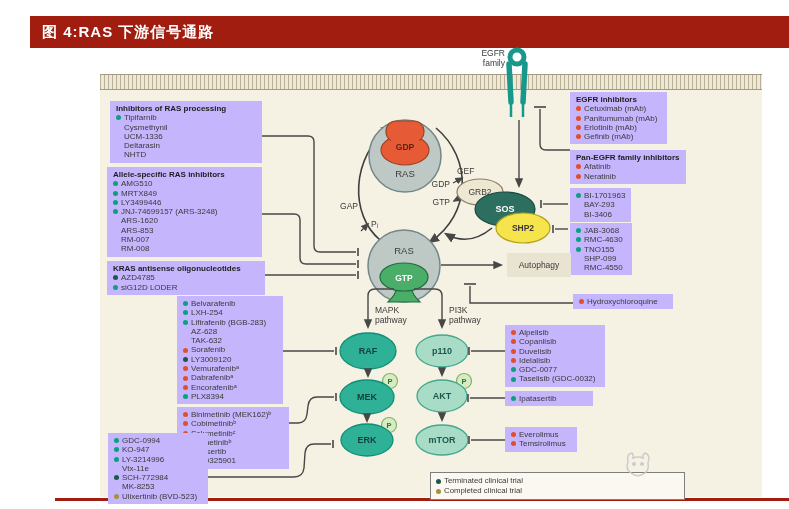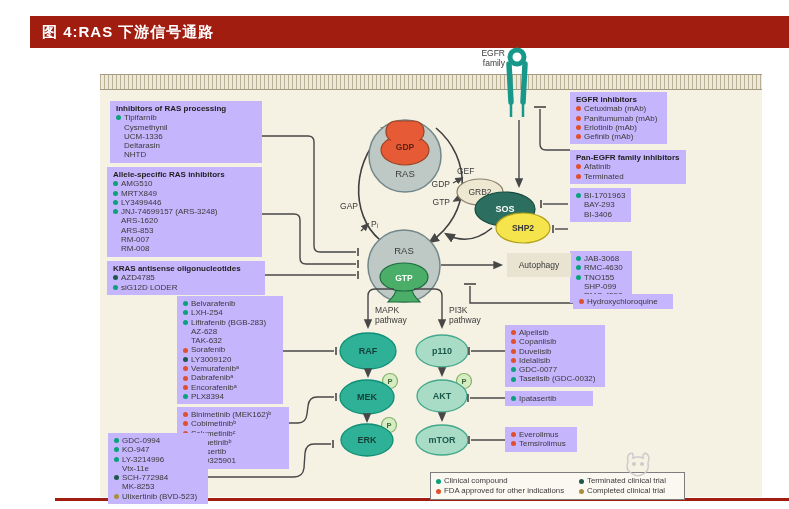--- a/index.html
+++ b/index.html
@@ -434,21 +434,21 @@
 
   <div class="drugbox" style="left:570px;top:150px;min-width:90px;">
     <div class="boxtitle">Pan-EGFR family inhibitors</div>
     <div>
         <div class="drug-row">
           <span class="dot" style="background: rgb(224, 80, 44);"></span>
           <span>Afatinib</span>
         </div>
         <div class="drug-row">
           <span class="dot" style="background: rgb(224, 80, 44);"></span>
-          <span>Terminated</span>
+          <span>Neratinib</span>
         </div>
       </div>
   </div>
 
   <div class="drugbox" style="left:570px;top:188px;min-width:48px;">
     <div>
         <div class="drug-row">
           <span class="dot" style="background: rgb(10, 161, 124);"></span>
           <span>BI-1701963</span>
         </div>
@@ -456,21 +456,21 @@
           <span class="dot" style="visibility: hidden;"></span>
           <span>BAY-293</span>
         </div>
         <div class="drug-row">
           <span class="dot" style="visibility: hidden;"></span>
           <span>BI-3406</span>
         </div>
       </div>
   </div>
 
-  <div class="drugbox" style="left:570px;top:223px;min-width:50px;margin-top:28px;">
+  <div class="drugbox" style="left:570px;top:223px;min-width:50px;">
     <div>
         <div class="drug-row">
           <span class="dot" style="background: rgb(10, 161, 124);"></span>
           <span>JAB-3068</span>
         </div>
         <div class="drug-row">
           <span class="dot" style="background: rgb(10, 161, 124);"></span>
           <span>RMC-4630</span>
         </div>
         <div class="drug-row">
@@ -546,30 +546,20 @@
           <span>Hydroxychloroquine</span>
         </div>
       </div>
   </div>
 
   <div class="plainbox" style="left:507px;top:253px;width:64px;height:24px;">
     <span>Autophagy</span>
   </div>
 
   <div class="legend">
-    <div class="legend-col">
-        <div class="drug-row">
-          <span class="dot" style="background: rgb(10, 161, 124);"></span>
-          <span>Clinical compound</span>
-        </div>
-        <div class="drug-row">
-          <span class="dot" style="background: rgb(224, 80, 44);"></span>
-          <span>FDA approved for other indications</span>
-        </div>
-      </div>
     <div class="legend-col">
         <div class="drug-row">
           <span class="dot" style="background: rgb(29, 88, 74);"></span>
           <span>Terminated clinical trial</span>
         </div>
         <div class="drug-row">
           <span class="dot" style="background: rgb(167, 143, 63);"></span>
           <span>Completed clinical trial</span>
         </div>
       </div>

